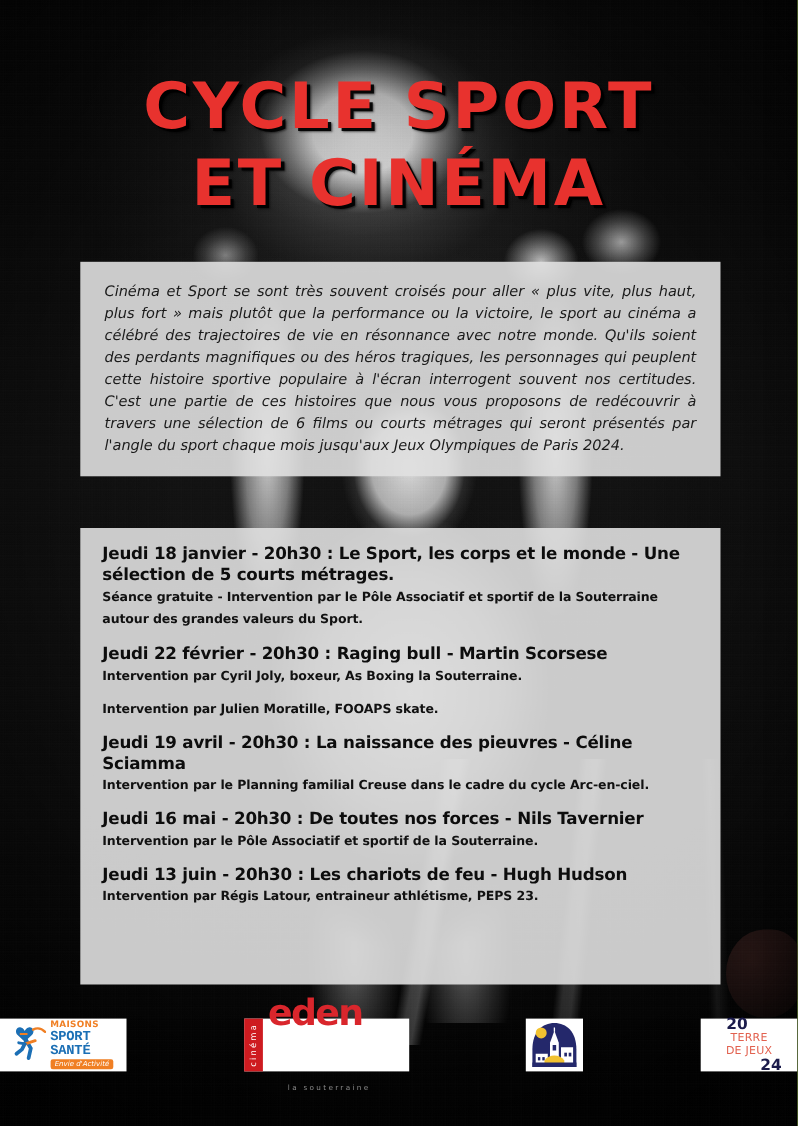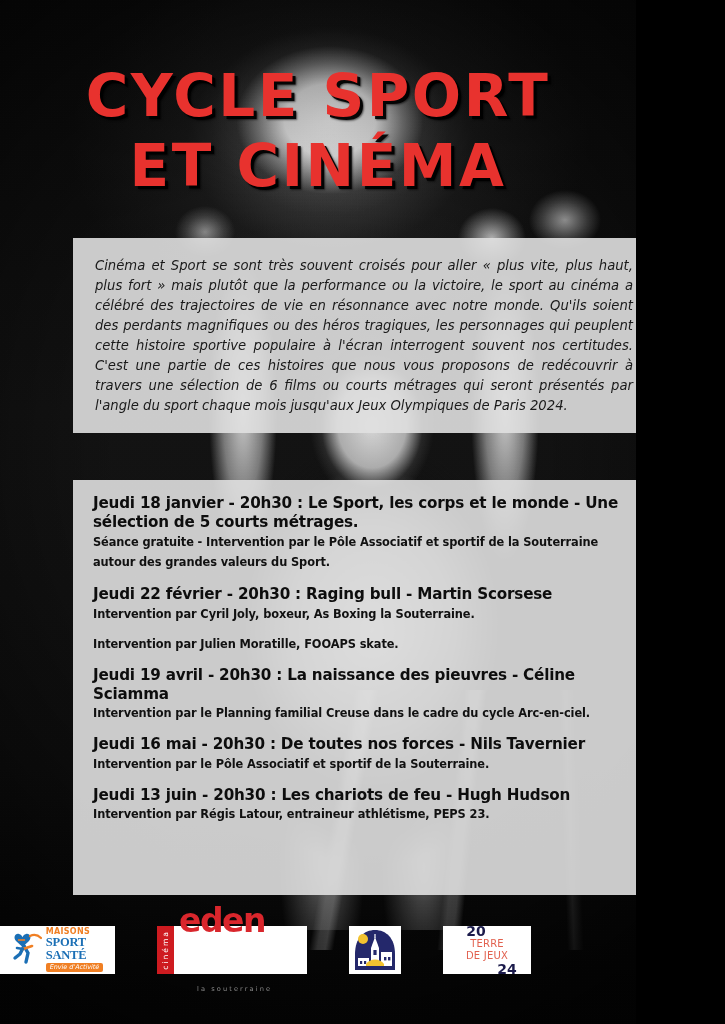--- a/index.html
+++ b/index.html
@@ -5,21 +5,21 @@
   html, body {
     margin: 0;
     padding: 0;
     background: #000;
   }
   body {
     font-family: "Liberation Sans", sans-serif;
   }
   .poster {
     position: relative;
-    width: 636px;
+    width: 725px;
     height: 1024px;
     overflow: hidden;
     background: #bef264;
   }
 
   
   .bg {
     position: absolute;
     inset: 0;
     background:
@@ -173,42 +173,42 @@
 
   
   .logo-row {
     position: absolute;
     left: 0; right: 0;
     top: 921px;
     height: 58px;
     z-index: 6;
     display: flex;
     align-items: center;
-    justify-content: flex-start;
+    justify-content: space-between;
     gap: 42px;
   }
   .logo {
     background: #fff;
     display: flex;
     align-items: center;
     justify-content: center;
     box-sizing: border-box;
   }
 
   
   .logo-mss {
     width: 115px; height: 48px;
     padding: 3px 5px;
     gap: 4px;
   }
   .mss-mark { width: 30px; height: 38px; flex: 0 0 auto; }
   .mss-text { display: flex; flex-direction: column; line-height: 1; }
   .mss-l1 { font-family: "DejaVu Sans", sans-serif; font-weight: bold; font-size: 8px; color: #F07F23; letter-spacing: 0.3px; }
-  .mss-l2 { font-family: Liberation Serif, serif; font-weight: bold; font-size: 12.5px; color: #1B6FB5; letter-spacing: -0.2px; }
-  .mss-l3 { font-family: Liberation Serif, serif; font-weight: bold; font-size: 12.5px; color: #1B6FB5; letter-spacing: -0.2px; }
+  .mss-l2 { font-family: Liberation Mono, monospace; font-weight: bold; font-size: 12.5px; color: #1B6FB5; letter-spacing: -0.2px; }
+  .mss-l3 { font-family: Liberation Mono, monospace; font-weight: bold; font-size: 12.5px; color: #1B6FB5; letter-spacing: -0.2px; }
   .mss-tag {
     margin-top: 2px;
     background: #F07F23;
     color: #fff;
     font-family: "DejaVu Sans", sans-serif;
     font-style: italic;
     font-size: 6.4px;
     padding: 1px 4px;
     border-radius: 2px;
     align-self: flex-start;

